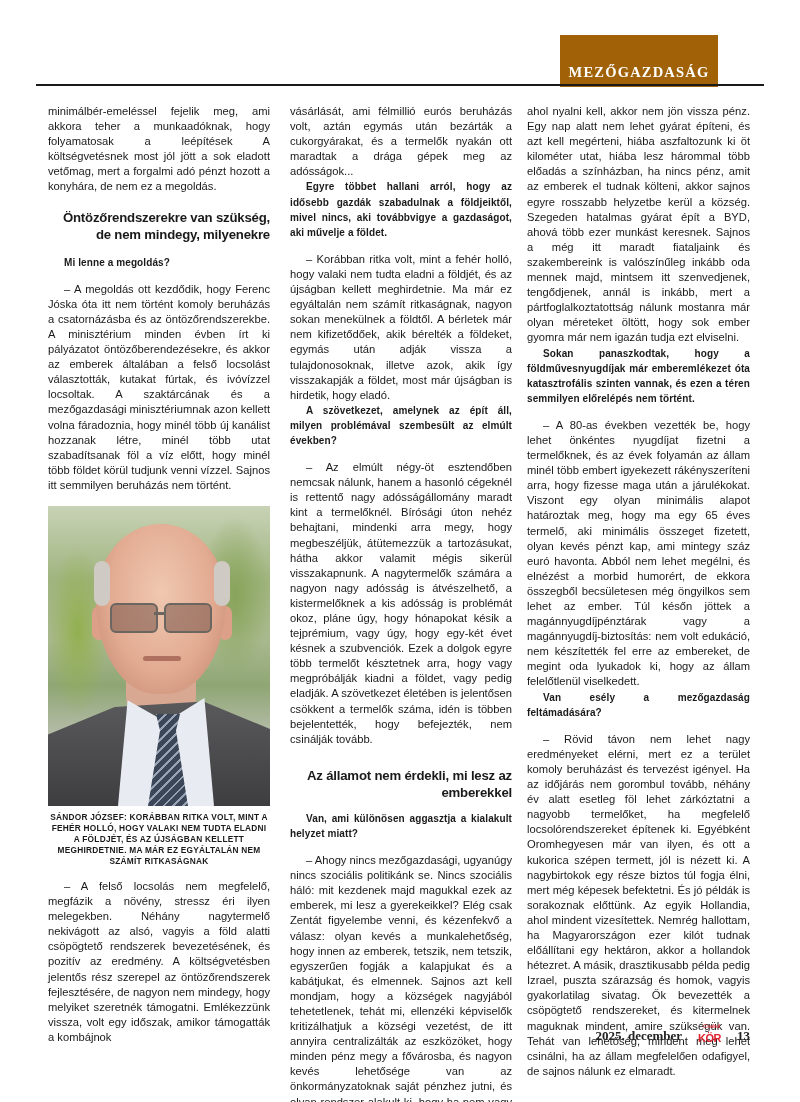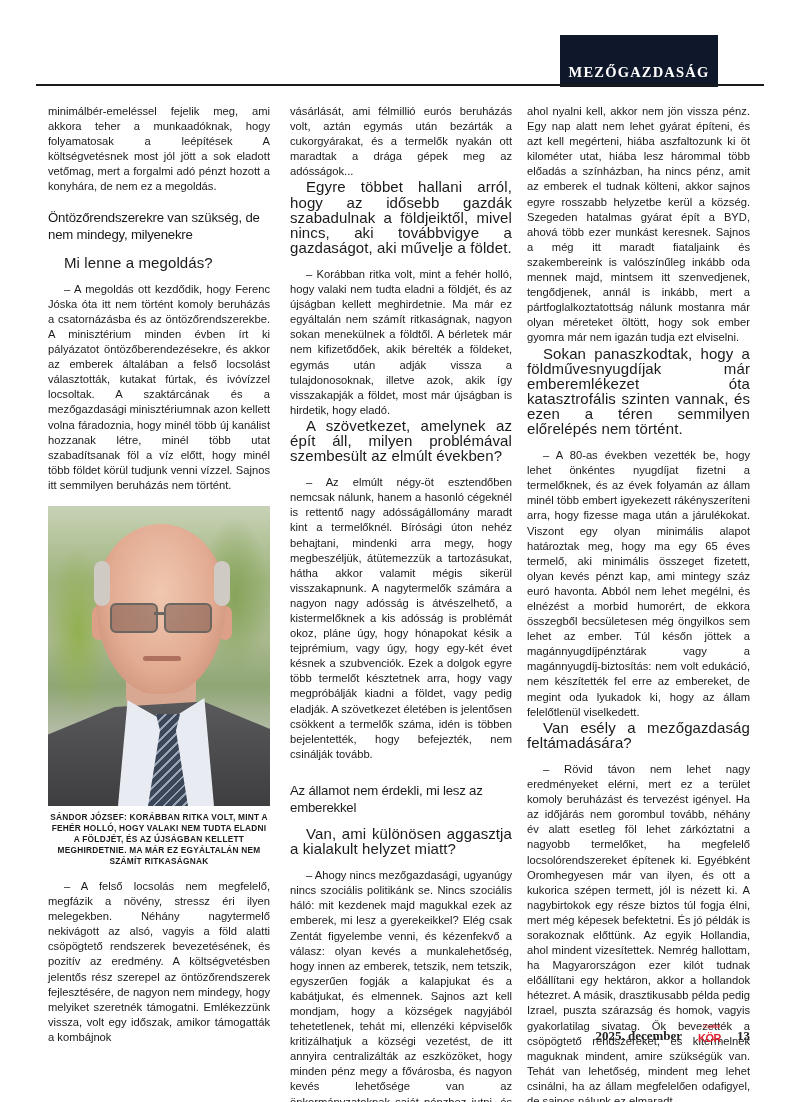--- a/index.html
+++ b/index.html
@@ -1,30 +1,30 @@
 <!DOCTYPE html>
 <html><head>
 <meta charset="utf-8">
 <style>
   html, body { margin: 0; padding: 0; background: #ffffff; }
   body { width: 800px; height: 1102px; position: relative; overflow: hidden; font-family: "Liberation Sans", sans-serif; color: #1a1a1a; }
 
   .header-rule { position: absolute; left: 36px; top: 84px; width: 728px; height: 2px; background: #1a1a1a; }
-  .section-tag { position: absolute; left: 560px; top: 35px; width: 158px; height: 52px; background: #0f172a; }
+  .section-tag { position: absolute; left: 560px; top: 35px; width: 158px; height: 52px; background: #a16207; }
   .section-tag span { position: absolute; left: 0; right: 0; bottom: 6px; text-align: center; color: #fff; font-family: "Liberation Serif", serif; font-weight: bold; font-size: 14.5px; letter-spacing: 1.2px; }
 
   .col { position: absolute; top: 104px; font-size: 11.2px; line-height: 15.1px; text-align: justify; }
   .col1 { left: 48px; width: 222px; }
   .col2 { left: 290px; width: 222px; }
   .col3 { left: 527px; width: 223px; }
 
   p { margin: 0; }
   .indent { text-indent: 16px; margin-top: 12px; }
-  .q { font-weight: normal; text-indent: 16px; font-size: 15px; letter-spacing: 0.1px; }
-  .subhead { font-family: "Liberation Sans", sans-serif; font-weight: normal; text-align: left; font-size: 13.2px; line-height: 17px; letter-spacing: -0.2px; margin: 14px 0 12px 0; }
+  .q { font-weight: bold; text-indent: 16px; font-size: 10px; letter-spacing: 0.1px; }
+  .subhead { font-family: "Liberation Sans", sans-serif; font-weight: bold; text-align: right; font-size: 13.2px; line-height: 17px; letter-spacing: -0.2px; margin: 14px 0 12px 0; }
   .subhead.mid { margin: 20px 0 10px 0; }
 
   .photo { position: relative; width: 222px; height: 300px; margin: 13px 0 6px 0; overflow: hidden;
     background: linear-gradient(180deg, #c8d2b6 0%, #9fb47e 25%, #a9b98e 45%, #8fa674 60%, #b3bba6 75%, #7c8870 100%); }
   .photo .bgblur1 { position:absolute; left:0; top:40px; width:60px; height:170px; background: radial-gradient(ellipse at center, #93b050 0%, rgba(147,176,80,0) 70%); }
   .photo .bgblur2 { position:absolute; right:0; top:10px; width:70px; height:160px; background: radial-gradient(ellipse at center, #88a45a 0%, rgba(136,164,90,0) 70%); }
   .photo .suit { position:absolute; left:0; bottom:0; width:222px; height:110px; background: linear-gradient(180deg,#5b5a5c,#3e3d40); clip-path: polygon(0 35%, 30% 10%, 70% 5%, 100% 30%, 100% 100%, 0 100%); }
   .photo .shirt { position:absolute; left:70px; bottom:0; width:96px; height:120px; background: #e8ecf2; clip-path: polygon(10% 12%, 50% 30%, 90% 10%, 100% 100%, 0 100%); }
   .photo .tie { position:absolute; left:100px; bottom:0; width:40px; height:92px; background: repeating-linear-gradient(135deg, #3b4658 0 5px, #9aa3b3 5px 7px); clip-path: polygon(20% 0, 80% 0, 70% 18%, 100% 100%, 0 100%, 30% 18%); }
   .photo .neck { position:absolute; left:78px; top:170px; width:70px; height:50px; background:#d9a892; border-radius: 0 0 30px 30px; }

